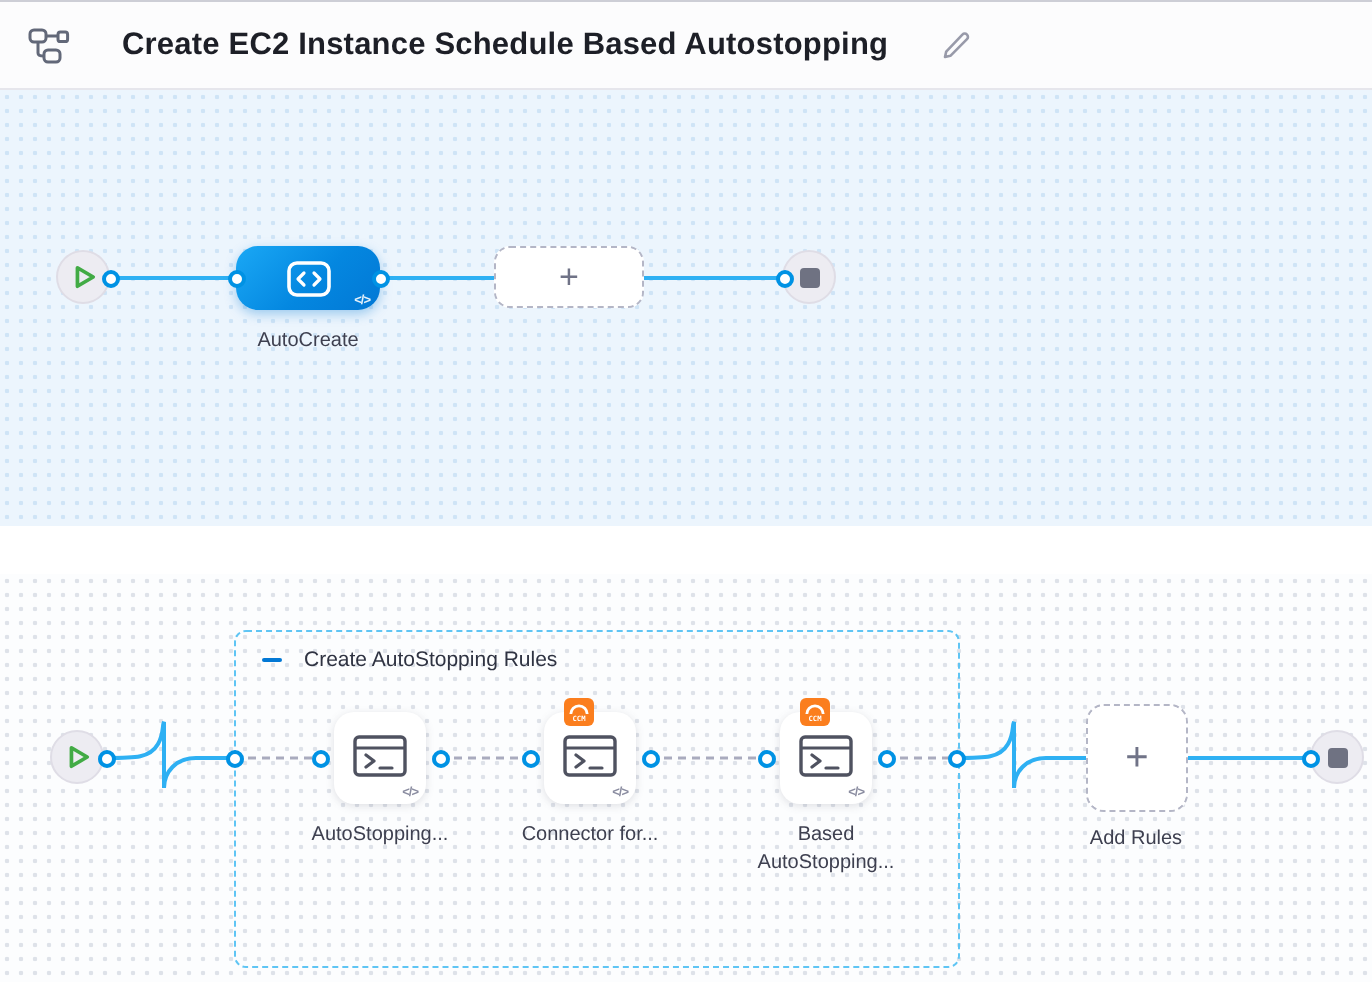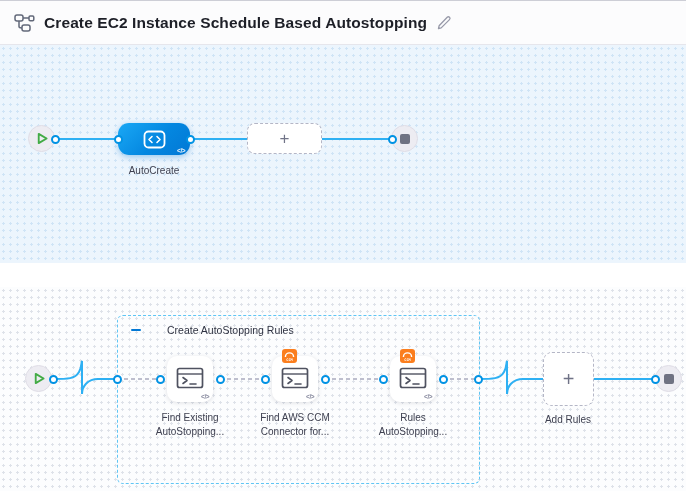--- a/index.html
+++ b/index.html
@@ -3,21 +3,21 @@
 <meta charset="utf-8">
 <style>
   * { margin:0; padding:0; box-sizing:border-box; }
   html,body { width:686px; height:491px; overflow:hidden; background:#fff;
               font-family:"Liberation Sans", sans-serif; }
 
   
   .header {
     height:45px; background:#fcfcfd;
     border-top:1px solid #cdced6; border-bottom:1px solid #e6e6ec;
-    display:flex; align-items:center; padding-left:14px; gap:9px;
+    display:flex; align-items:center; padding-left:14px; gap:26px;
   }
   .header h1 { font-size:15.5px; font-weight:700; color:#1d1f27; letter-spacing:.1px; }
   .icon-btn { display:flex; align-items:center; justify-content:center; cursor:pointer; }
 
   
   .canvas { position:relative; width:686px; }
   .canvas-top {
     height:218px; background-color:#ecf5fd;
     background-image:radial-gradient(circle,#cfe4f6 1px, transparent 1.3px);
     background-size:7px 7px;
@@ -67,21 +67,21 @@
     background:#fff; box-shadow:0 1px 4px rgba(96,97,112,.18); z-index:2;
     display:flex; align-items:center; justify-content:center; cursor:pointer;
   }
   .step-node .corner-glyph { color:#8a8ca0; right:4px; bottom:2px; }
   .badge { position:absolute; left:10px; top:-7px; width:15px; height:14px; z-index:5; }
   .group-box {
     position:absolute; left:117px; top:28px; width:363px; height:169px;
     border:1.5px dashed #5fc5f4; border-radius:6px; z-index:1;
   }
   .group-header {
-    position:absolute; left:13px; top:8px; display:flex; align-items:center; gap:24px;
+    position:absolute; left:13px; top:8px; display:flex; align-items:center; gap:9px;
   }
   .collapse-btn { width:12px; height:12px; display:flex; align-items:center; cursor:pointer; }
   .collapse-btn span { display:block; width:10px; height:2px; background:#0278d5; border-radius:1px; }
   .group-label { font-size:10.5px; font-weight:500; color:#2f3342; }
 </style>
 </head>
 <body>
 
 <div class="header">
   <span class="icon-btn">
@@ -168,59 +168,57 @@
   <div class="step-node" style="left:167px;">
     <svg width="28" height="24" viewBox="0 0 28 24">
       <rect x="1.5" y="1.5" width="25" height="19" rx="2" fill="#fff" stroke="#4f5260" stroke-width="1.7"></rect>
       <path d="M1.5 7 H26.5" stroke="#4f5260" stroke-width="1.4"></path>
       <path d="M7 10.5 L11 13.5 L7 16.5" fill="none" stroke="#4f5260" stroke-width="1.6" stroke-linecap="round" stroke-linejoin="round"></path>
       <path d="M14 17 H20" stroke="#4f5260" stroke-width="1.6" stroke-linecap="round"></path>
     </svg>
     <span class="corner-glyph">&lt;/&gt;</span>
   </div>
   <div class="node-label" style="left:190px; top:124px;">
-    <div>Find Existing</div>
     <div>AutoStopping...</div>
   </div>
 
   <div class="step-node" style="left:272px;">
     <svg class="badge" viewBox="0 0 15 14">
       <rect x="0" y="0" width="15" height="14" rx="3" fill="#fb7e1e"></rect>
       <path d="M3.4 8 A4.1 4.1 0 0 1 11.6 8" fill="none" stroke="#fff" stroke-width="1.4"></path>
       <text x="7.5" y="11.6" font-size="3.6" font-weight="bold" fill="#fff" text-anchor="middle" font-family="monospace">CCM</text>
     </svg>
     <svg width="28" height="24" viewBox="0 0 28 24">
       <rect x="1.5" y="1.5" width="25" height="19" rx="2" fill="#fff" stroke="#4f5260" stroke-width="1.7"></rect>
       <path d="M1.5 7 H26.5" stroke="#4f5260" stroke-width="1.4"></path>
       <path d="M7 10.5 L11 13.5 L7 16.5" fill="none" stroke="#4f5260" stroke-width="1.6" stroke-linecap="round" stroke-linejoin="round"></path>
       <path d="M14 17 H20" stroke="#4f5260" stroke-width="1.6" stroke-linecap="round"></path>
     </svg>
     <span class="corner-glyph">&lt;/&gt;</span>
   </div>
   <div class="node-label" style="left:295px; top:124px;">
-    <div>Find AWS CCM</div>
     <div>Connector for...</div>
   </div>
 
   <div class="step-node" style="left:390px;">
     <svg class="badge" viewBox="0 0 15 14">
       <rect x="0" y="0" width="15" height="14" rx="3" fill="#fb7e1e"></rect>
       <path d="M3.4 8 A4.1 4.1 0 0 1 11.6 8" fill="none" stroke="#fff" stroke-width="1.4"></path>
       <text x="7.5" y="11.6" font-size="3.6" font-weight="bold" fill="#fff" text-anchor="middle" font-family="monospace">CCM</text>
     </svg>
     <svg width="28" height="24" viewBox="0 0 28 24">
       <rect x="1.5" y="1.5" width="25" height="19" rx="2" fill="#fff" stroke="#4f5260" stroke-width="1.7"></rect>
       <path d="M1.5 7 H26.5" stroke="#4f5260" stroke-width="1.4"></path>
       <path d="M7 10.5 L11 13.5 L7 16.5" fill="none" stroke="#4f5260" stroke-width="1.6" stroke-linecap="round" stroke-linejoin="round"></path>
       <path d="M14 17 H20" stroke="#4f5260" stroke-width="1.6" stroke-linecap="round"></path>
     </svg>
     <span class="corner-glyph">&lt;/&gt;</span>
   </div>
   <div class="node-label" style="left:413px; top:124px;">
-    <div>Rules</div>
+    <div>Based</div>
     <div>AutoStopping...</div>
   </div>
 
   <div class="dashed-box add-step">
     <span>+</span>
   </div>
   <div class="node-label" style="left:568px; top:126px;">Add Rules</div>
 
   <div class="endpoint" style="left:655px; top:78px;">
     <span class="stop-square"></span>

